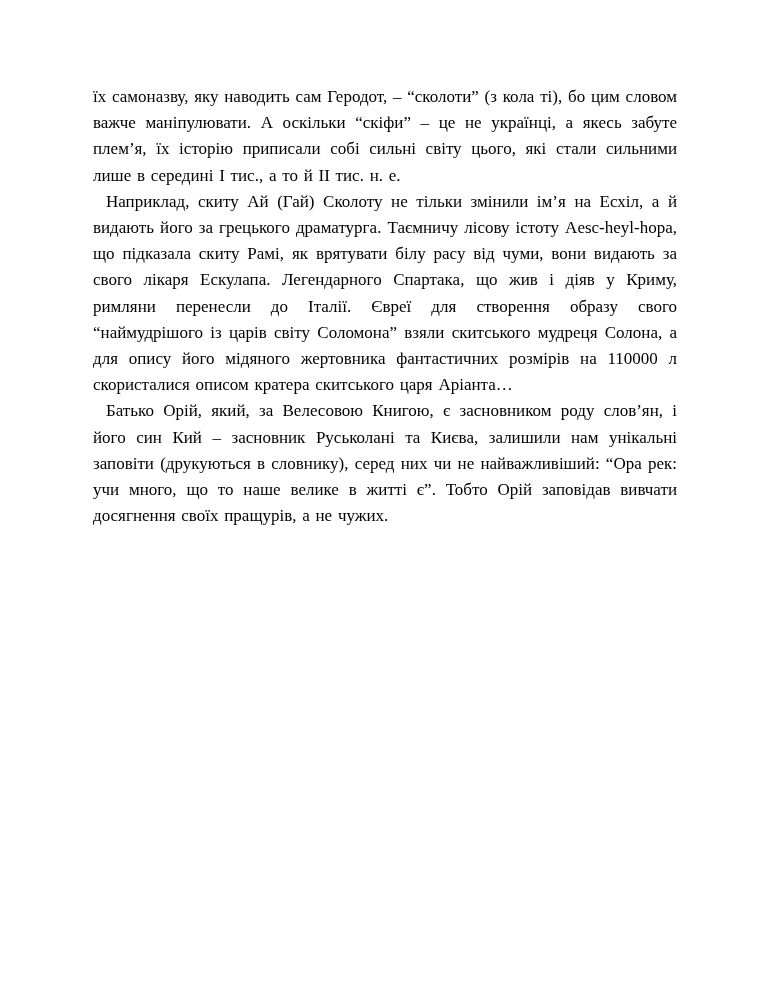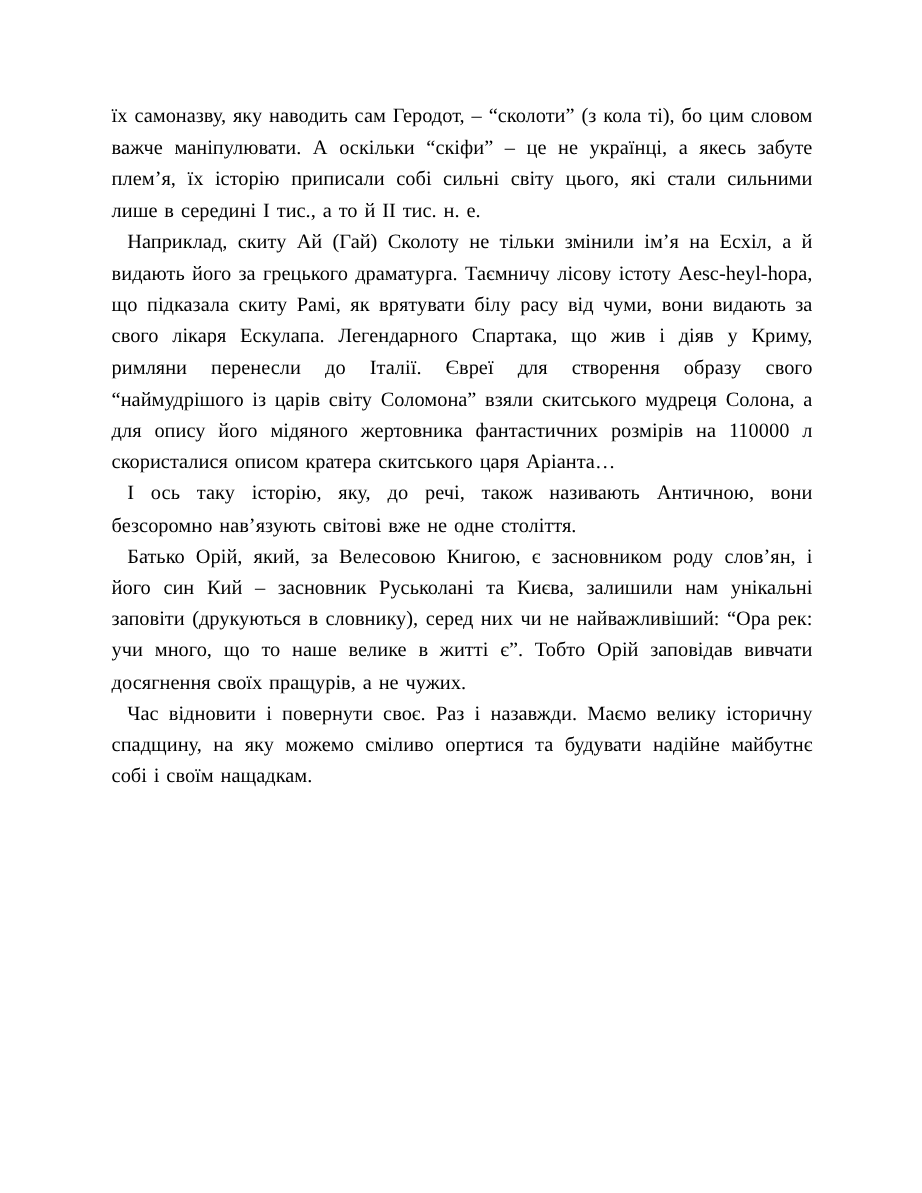--- a/index.html
+++ b/index.html
@@ -41,17 +41,15 @@
     text-indent: 13px;
   }
 </style>
 </head>
 <body>
 
 <div class="page">
   <div class="page-text">
     <p>їх самоназву, яку наводить сам Геродот, – “сколоти” (з кола ті), бо цим словом важче маніпулювати. А оскільки “скіфи” – це не українці, а якесь забуте плем’я, їх історію приписали собі сильні світу цього, які стали сильними лише в середині I тис., а то й II тис. н. е.</p>
     <p class="indent">Наприклад, скиту Ай (Гай) Сколоту не тільки змінили ім’я на Есхіл, а й видають його за грецького драматурга. Таємничу лісову істоту Aesc-heyl-hopa, що підказала скиту Рамі, як врятувати білу расу від чуми, вони видають за свого лікаря Ескулапа. Легендарного Спартака, що жив і діяв у Криму, римляни перенесли до Італії. Євреї для створення образу свого “наймудрішого із царів світу Соломона” взяли скитського мудреця Солона, а для опису його мідяного жертовника фантастичних розмірів на 110000 л скористалися описом кратера скитського царя Аріанта…</p>
-    <p class="indent">І ось таку історію, яку, до речі, також називають Античною, вони безсоромно нав’язують світові вже не одне століття.</p>
     <p class="indent">Батько Орій, який, за Велесовою Книгою, є засновником роду слов’ян, і його син Кий – засновник Руськолані та Києва, залишили нам унікальні заповіти (друкуються в словнику), серед них чи не найважливіший: “Ора рек: учи много, що то наше велике в житті є”. Тобто Орій заповідав вивчати досягнення своїх пращурів, а не чужих.</p>
-    <p class="indent">Час відновити і повернути своє. Раз і назавжди. Маємо велику історичну спадщину, на яку можемо сміливо опертися та будувати надійне майбутнє собі і своїм нащадкам.</p>
   </div>
 </div>
 
 </body></html>

